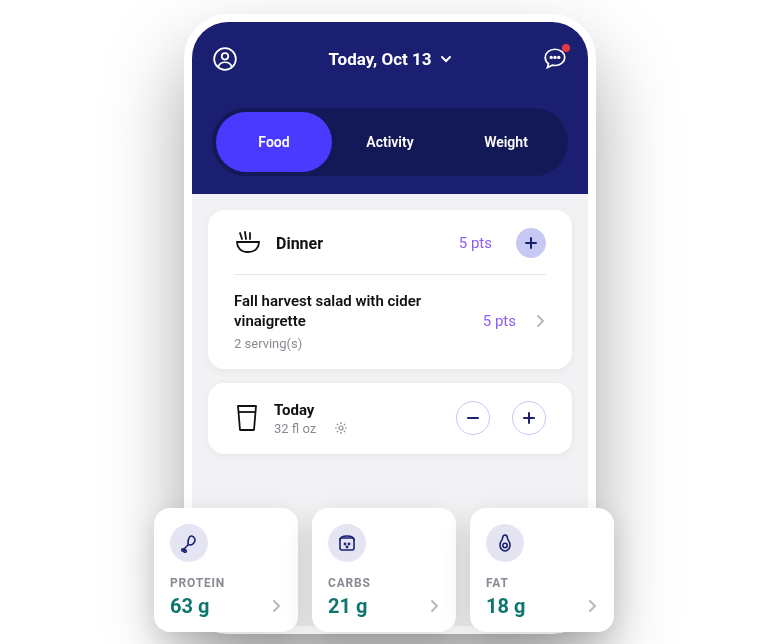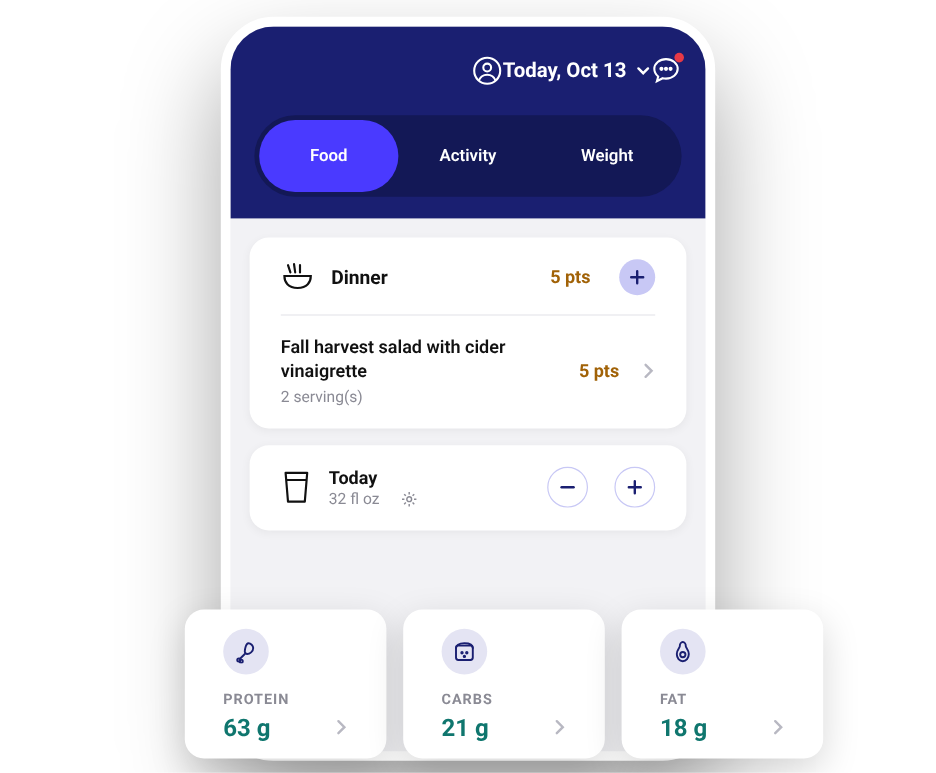--- a/index.html
+++ b/index.html
@@ -1,49 +1,49 @@
 <!DOCTYPE html>
 <html><head>
 <meta charset="utf-8">
 <style>
   *{box-sizing:border-box;margin:0;padding:0;font-family:-apple-system,BlinkMacSystemFont,"Segoe UI",Roboto,Helvetica,Arial,sans-serif}
   body{background:#fff;width:780px;height:644px;overflow:hidden;position:relative}
   .phone{position:absolute;left:184px;top:14px;width:412px;height:620px;border-radius:44px;background:#f2f2f5;border:8px solid #fff;box-shadow:0 40px 80px rgba(0,0,0,.35);overflow:hidden}
   .header{background:#1a1f71;padding:24px 20px 18px}
-  .topbar{display:flex;align-items:center;justify-content:flex-end;margin-bottom:24px}
+  .topbar{display:flex;align-items:center;justify-content:space-between;margin-bottom:36px}
   .profile-icon,.chat-icon{width:26px;height:26px;position:relative}
   .date-btn{display:flex;align-items:center;gap:8px;color:#fff;font-size:17px;font-weight:700;cursor:pointer}
   .chev{width:12px;height:12px}
   .dot{position:absolute;top:-2px;right:-2px;width:8px;height:8px;border-radius:50%;background:#e63946}
   .tabs{display:flex;background:#131856;border-radius:999px;padding:4px}
   .tab{flex:1;text-align:center;padding:22px 0;border-radius:999px;color:#fff;font-size:14px;font-weight:600;cursor:pointer}
   .tab.active{background:#4a3aff}
   .content{padding:16px}
   .card{background:#fff;border-radius:16px;padding:18px 26px;box-shadow:0 2px 8px rgba(0,0,0,.05);margin-bottom:14px}
   .meal-head{display:flex;align-items:center;gap:14px}
   .meal-icon{width:28px;height:28px;flex:none}
   .meal-title{font-size:16px;font-weight:700;color:#111;flex:1}
-  .pts{font-size:15px;font-weight:700;color:#a16207;margin-right:10px}
+  .pts{font-size:15px;font-weight:400;color:#8b5cf6;margin-right:10px}
   .circle-btn{width:30px;height:30px;border-radius:50%;display:flex;align-items:center;justify-content:center;flex:none;cursor:pointer}
   .add-purple{background:#c8c8f5}
   .divider{height:1px;background:#e6e6eb;margin:16px 0}
   .food-row{display:flex;align-items:center;gap:10px;cursor:pointer}
   .food-info{flex:1}
   .food-name{font-size:15px;font-weight:600;color:#111;line-height:1.35}
   .food-serv{font-size:13px;color:#8a8a94;margin-top:4px}
   .chevR{width:10px;height:14px;flex:none}
   .water-row{display:flex;align-items:center;gap:14px}
   .water-icon{width:26px;height:30px;flex:none}
   .water-info{flex:1}
   .water-title{font-size:15px;font-weight:700;color:#111}
   .water-sub{font-size:13px;color:#8a8a94;display:flex;align-items:center;gap:18px;margin-top:2px}
   .gear{width:14px;height:14px}
   .outline-btn{width:34px;height:34px;border-radius:50%;border:1.5px solid #c8c8f5;display:flex;align-items:center;justify-content:center;cursor:pointer;margin-left:8px}
   .macros{position:absolute;left:154px;bottom:12px;display:flex;gap:14px}
-  .macro{width:168px;background:#fff;border-radius:16px;padding:16px 32px 14px;box-shadow:0 10px 30px rgba(0,0,0,.15);cursor:pointer}
+  .macro{width:144px;background:#fff;border-radius:16px;padding:16px 16px 14px;box-shadow:0 10px 30px rgba(0,0,0,.15);cursor:pointer}
   .macro-icon{width:38px;height:38px;border-radius:50%;background:#e4e4f3;display:flex;align-items:center;justify-content:center;margin-bottom:14px}
   .macro-label{font-size:12px;font-weight:700;letter-spacing:.8px;color:#8a8a94;margin-bottom:4px}
   .macro-bot{display:flex;align-items:center;justify-content:space-between}
   .macro-val{font-size:20px;font-weight:700;color:#0f766e}
 </style>
 </head>
 <body>
 
 <div class="phone">
   <div class="header">

